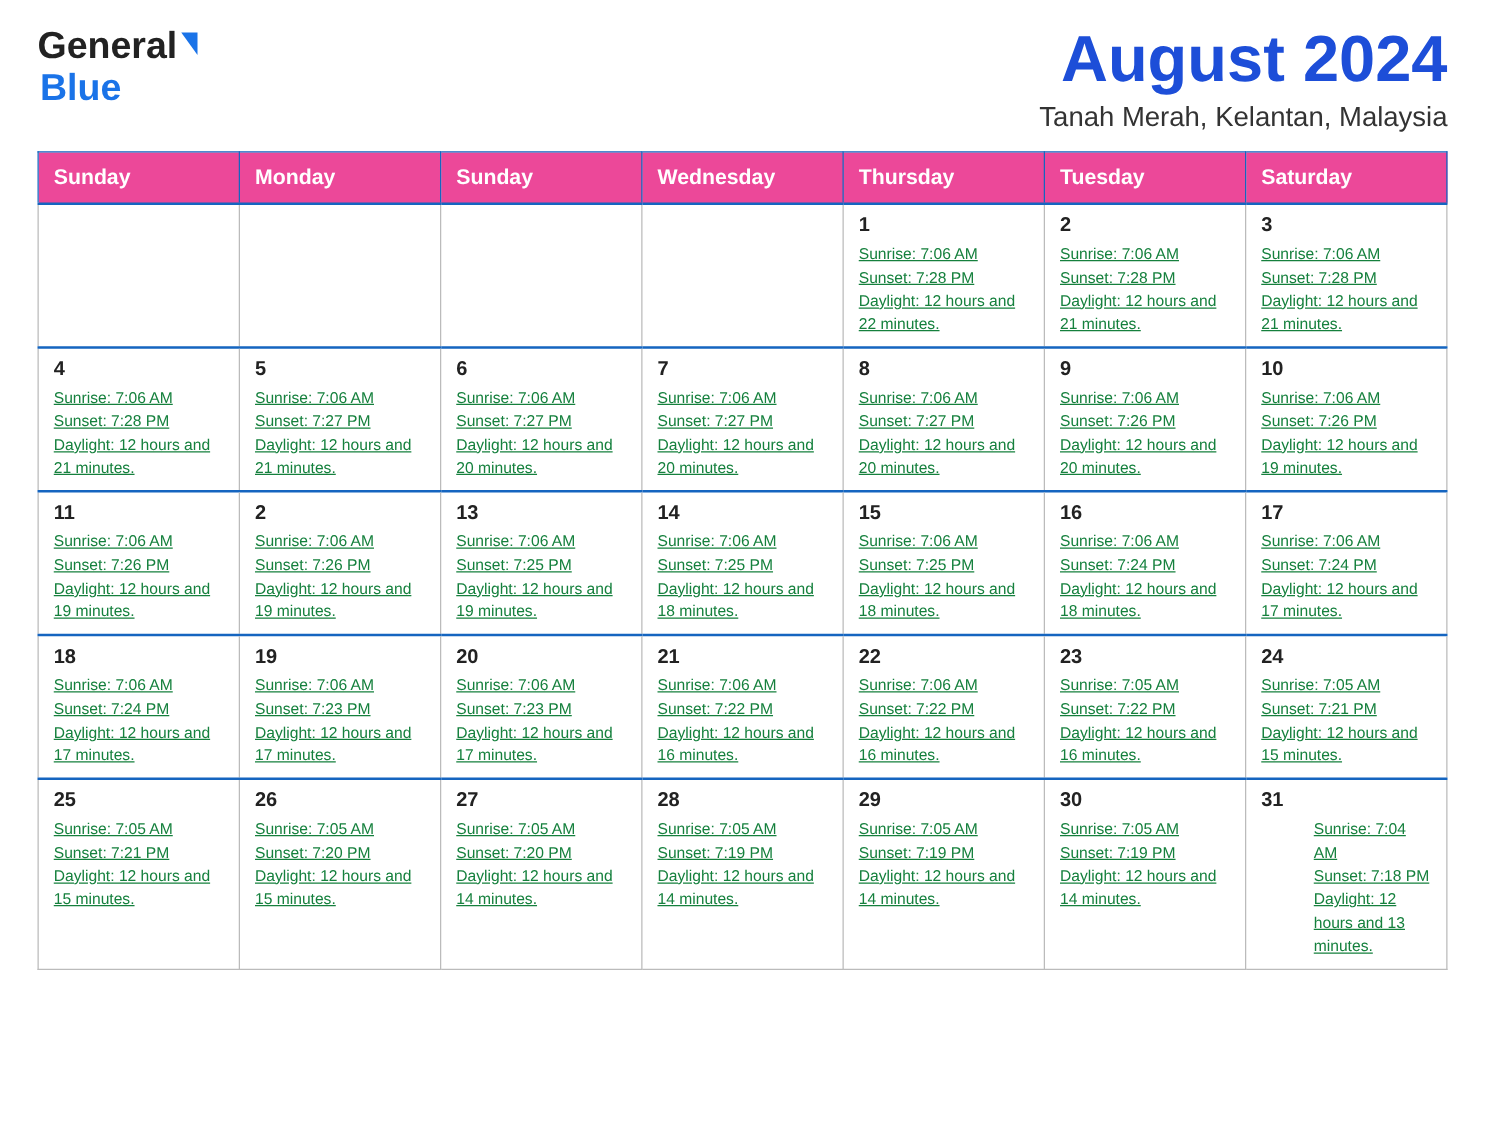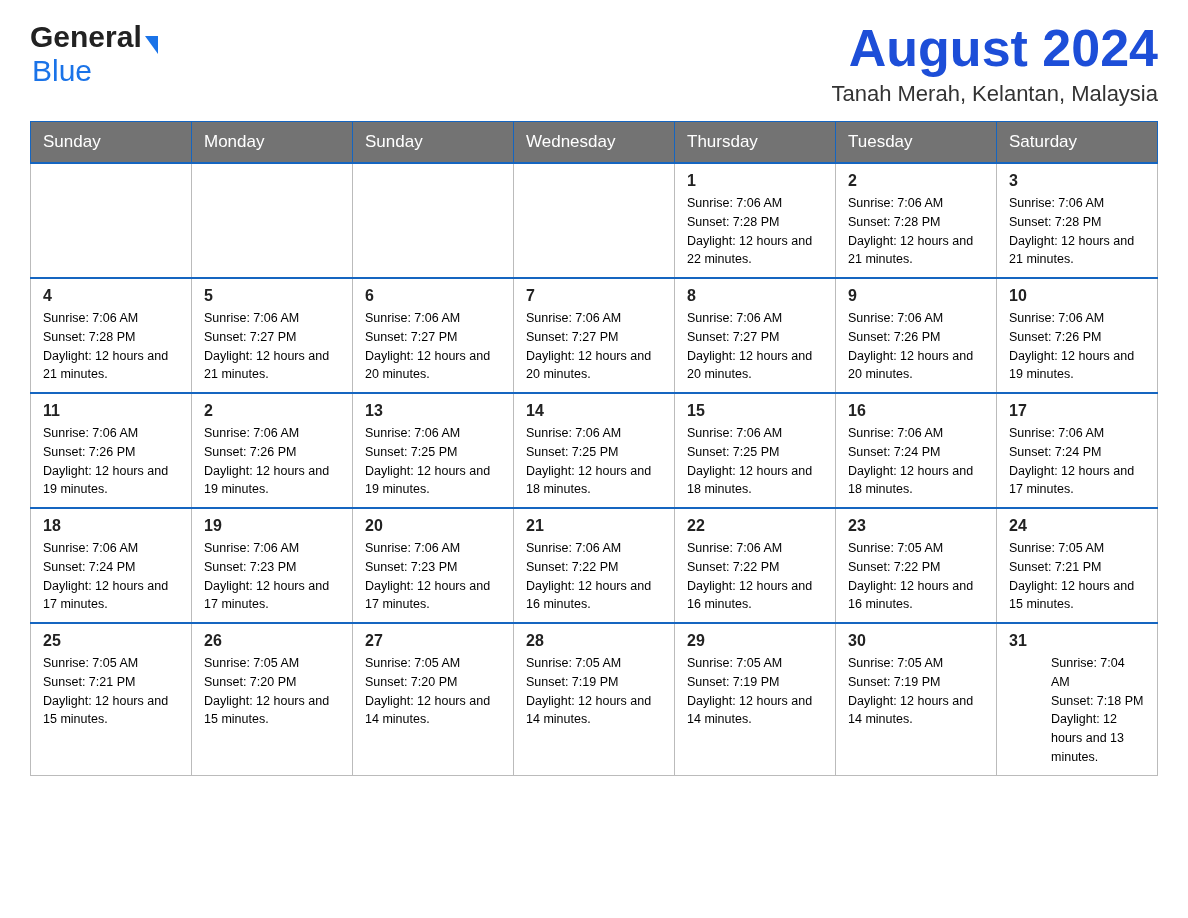--- a/index.html
+++ b/index.html
@@ -34,24 +34,24 @@
       font-size: 22px;
       color: #333;
       margin-top: 4px;
     }
     .calendar-table {
       width: 100%;
       border-collapse: collapse;
       margin-top: 14px;
     }
     .calendar-table th {
-      background-color: #737373;
+      background-color: #ec4899;
       color: #fff;
       font-size: 17px;
-      font-weight: normal;
+      font-weight: bold;
       padding: 10px 12px;
       text-align: left;
       border: 1px solid #1565c0;
     }
     .calendar-table td {
       vertical-align: top;
       padding: 8px 12px;
       border: 1px solid #bbb;
       width: 14.28%;
       font-size: 13px;
@@ -64,39 +64,40 @@
     }
     .day-number {
       font-size: 16px;
       font-weight: bold;
       color: #222;
       display: block;
       margin-bottom: 4px;
     }
     .day-info {
       font-size: 12.5px;
-      color: #000000;
+      color: #15803d;
       line-height: 1.5;
+      text-decoration: underline;
     }
     .empty-cell {
       background: #f9f9f9;
     }
     .logo-wrapper {
       display: flex;
-      align-items: flex-end;
+      align-items: flex-start;
       gap: 0;
     }
     .logo-general {
       font-size: 30px;
       font-weight: bold;
       color: #222;
     }
     .logo-blue-text {
       font-size: 30px;
-      font-weight: normal;
+      font-weight: bold;
       color: #1a73e8;
     }
   </style>
 </head>
 <body>
 
 <div class="header-row">
   <div class="logo-area">
     <div class="logo-wrapper">
       <span class="logo-general">General</span>

